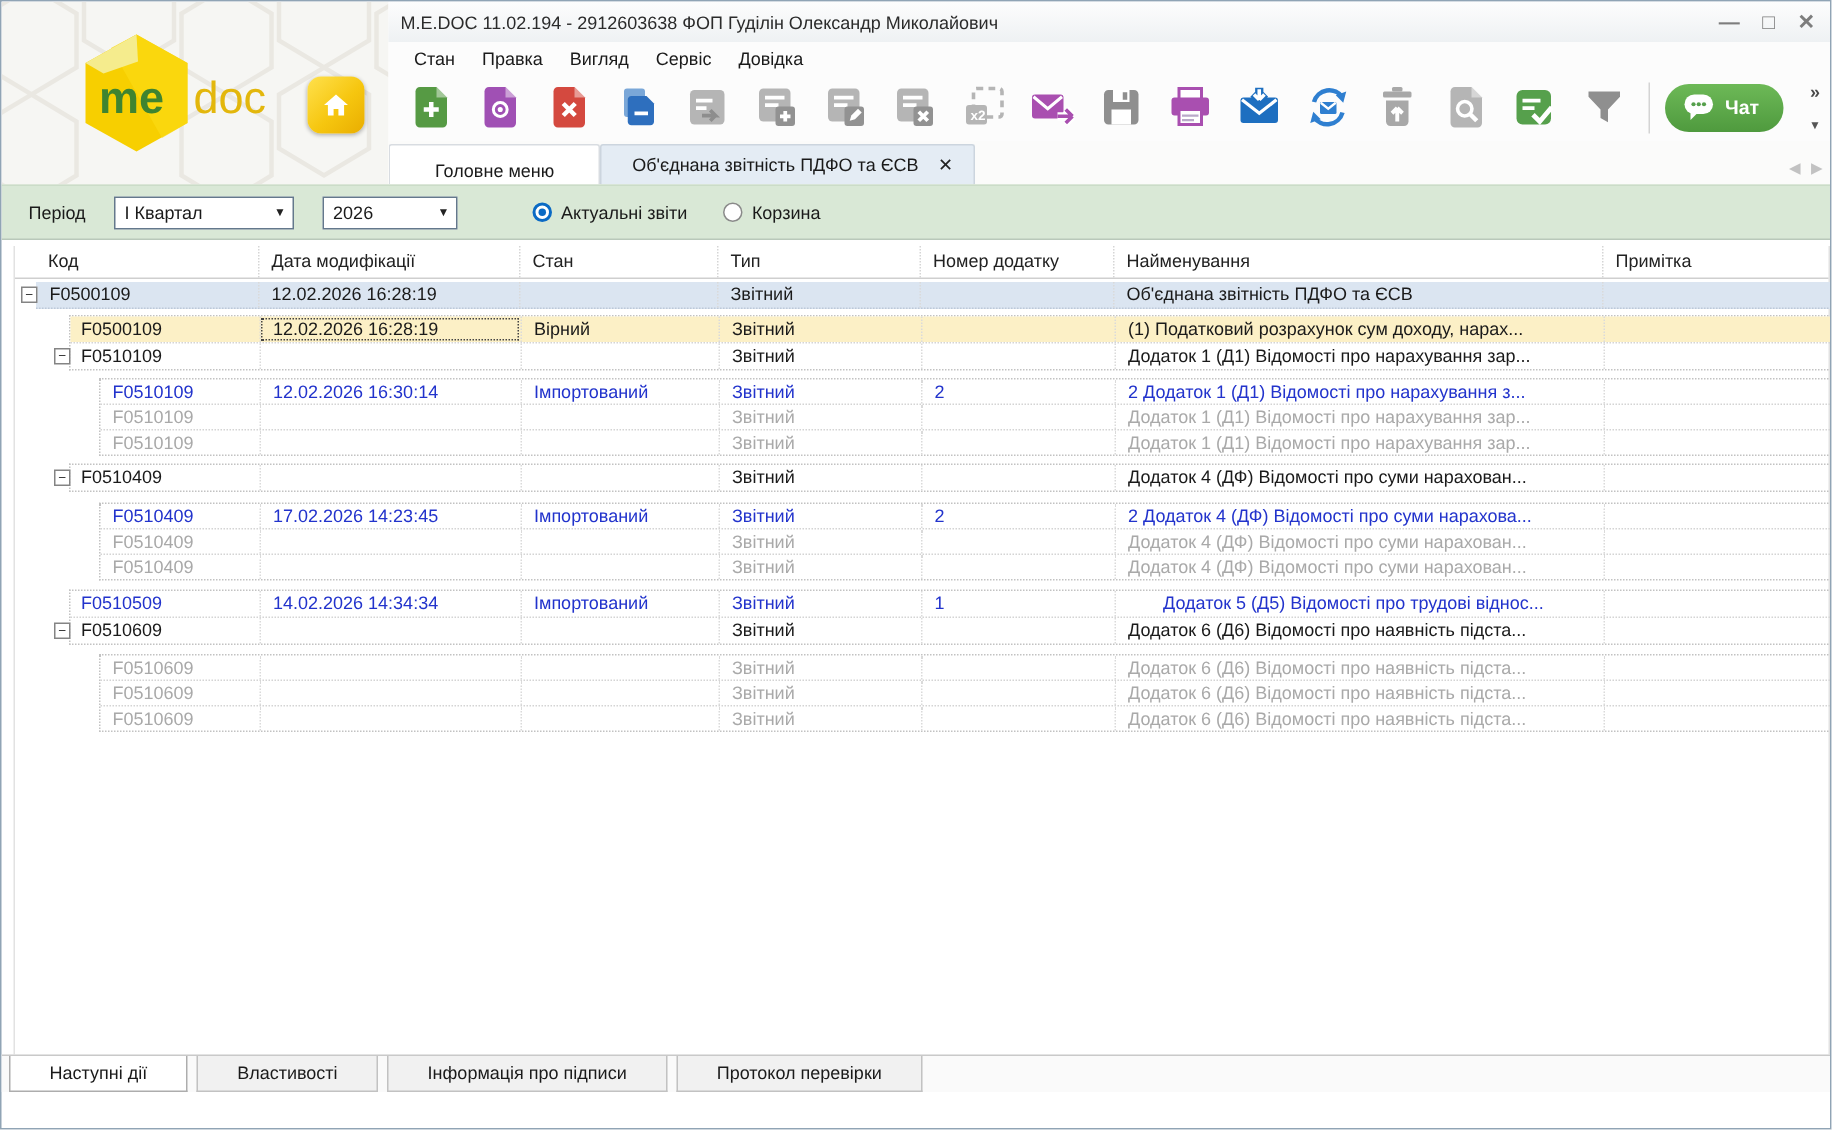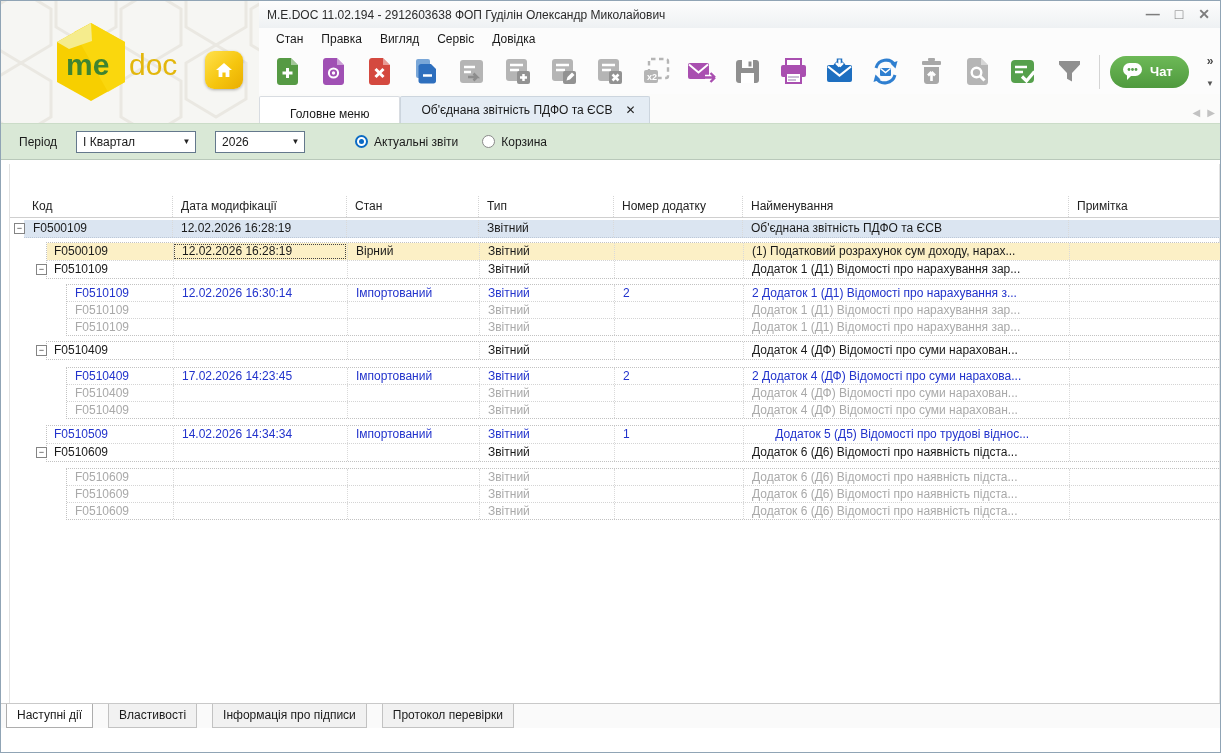--- a/index.html
+++ b/index.html
@@ -56,21 +56,21 @@
   .radio.r1{margin-left:50px;}
   .radio.r2{margin-left:24px;}
   .rdot{width:13px;height:13px;border-radius:50%;background:#fff;box-sizing:border-box;position:relative;}
   .rdot.on{border:2px solid #0b6ac4;}
   .rdot.on::after{content:"";position:absolute;left:2px;top:2px;width:5px;height:5px;border-radius:50%;background:#0b6ac4;}
   .rdot.off{border:1px solid #8a8a8a;}
 
   
   .table-wrap{position:absolute;left:8px;top:163px;width:1211px;height:539px;background:#fff;
     border-left:1px solid #e2e2e2;border-right:1px solid #e2e2e2;box-sizing:border-box;}
-  .thead{position:relative;height:21px;border-bottom:1px solid #cfcfcf;margin-top:32px;}
+  .thead{position:relative;height:21px;border-bottom:1px solid #cfcfcf;}
   .hcell{position:absolute;top:0;height:21px;line-height:21px;padding-left:8px;box-sizing:border-box;
     color:#222;white-space:nowrap;overflow:hidden;border-left:1px dotted #d5d5d5;cursor:pointer;}
   .hcell.first{border-left:none;}
   .rows{position:relative;padding-top:1px;}
   .block{position:relative;border:1px dotted #c2c2c2;box-sizing:border-box;}
   .block.l0{border:none;background:#dbe5f1;border-bottom:1px dotted #bcc8d8;}
   .row{position:relative;overflow:visible;cursor:pointer;}
   .row + .row{border-top:1px dotted #d4d4d4;}
   .row.selected{background:#fcf0c6;}
   .row.blue{color:#2233cc;}
@@ -78,21 +78,21 @@
   .cell{position:absolute;top:0;padding-left:8px;box-sizing:border-box;white-space:pre;overflow:hidden;
     border-left:1px dotted #dadada;}
   .cell.code{border-left:none;padding-left:0;}
   .cell.focus{outline:1px dotted #444;outline-offset:-2px;}
   .exp{position:absolute;width:11px;height:11px;box-sizing:border-box;border:1px solid #848484;background:#fff;
     color:#333;font-size:9px;line-height:9px;text-align:center;cursor:pointer;z-index:2;}
 
   
   .bottom-tabs{position:absolute;left:0;top:702px;width:1221px;height:25px;background:#fafafa;
     border-top:1px solid #c9c9c9;display:flex;align-items:stretch;padding-left:5px;box-sizing:border-box;}
-  .btab{margin-right:15px;padding:0 10px;line-height:22px;border:1px solid #c2c2c2;border-top:none;
+  .btab{margin-right:6px;padding:0 26px;line-height:22px;border:1px solid #c2c2c2;border-top:none;
     background:#f1f1f1;cursor:pointer;white-space:nowrap;}
   .btab.active{background:#ffffff;border-color:#adadad;}
 
   
   .status-bar{position:absolute;left:0;top:727px;width:1221px;height:24px;background:#f0f0f0;
     display:flex;align-items:center;gap:3px;padding:0 2px;box-sizing:border-box;}
   .sbox{height:21px;background:#fff;border:1px solid #9d9d9d;box-sizing:border-box;}
   .sbox.text{width:641px;line-height:19px;padding-left:5px;white-space:nowrap;overflow:hidden;}
   .sbox.fill{flex:1;}
   .sbox.small{width:17px;}

